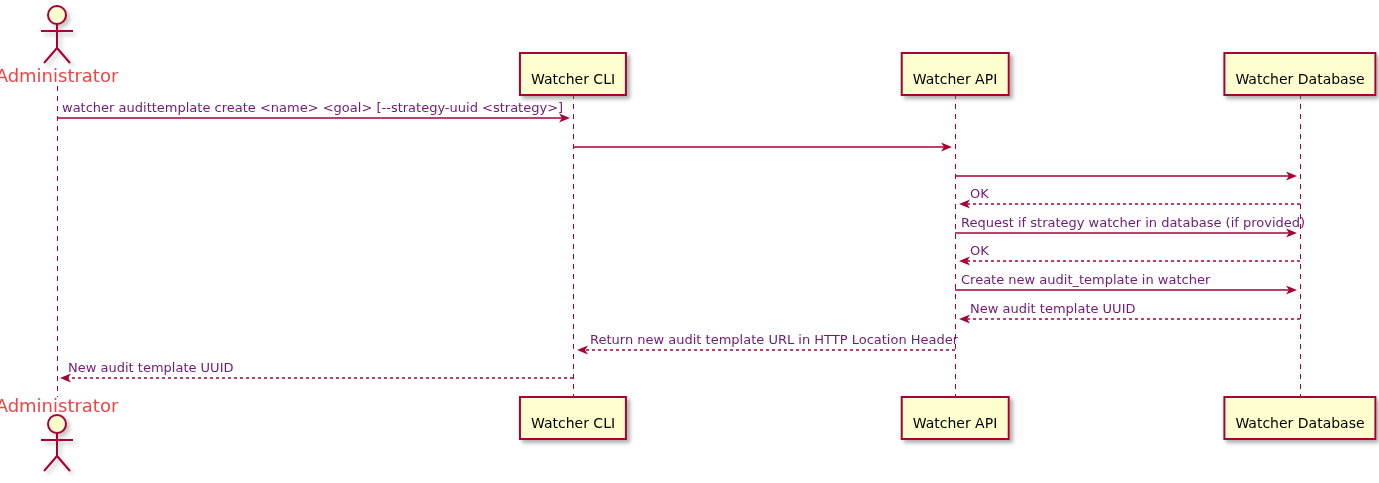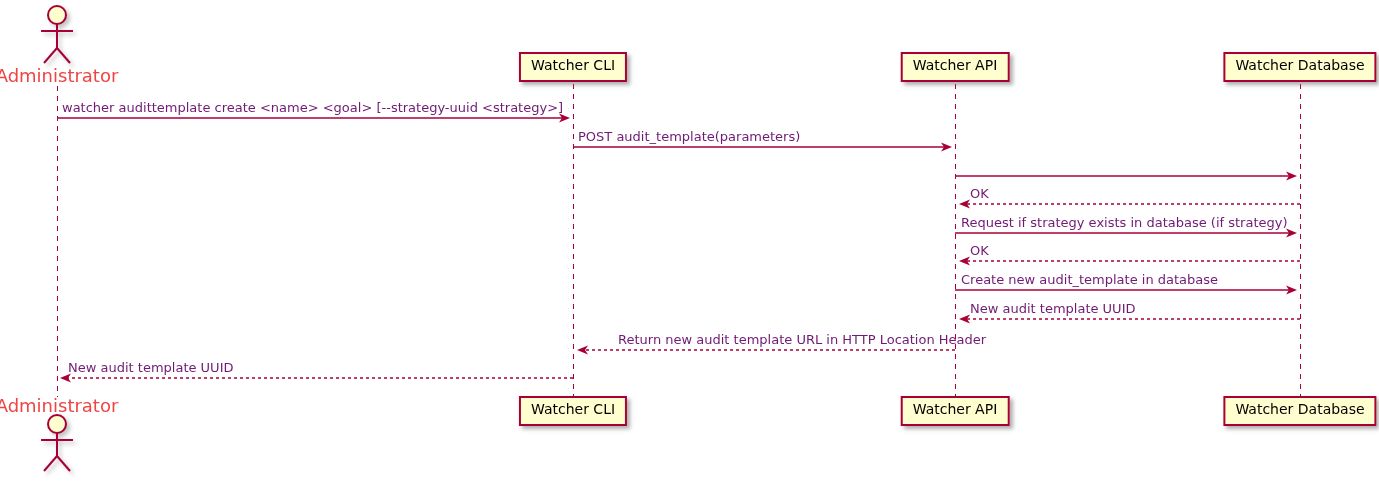--- a/index.html
+++ b/index.html
@@ -13,21 +13,21 @@
   }
   #wires { position: absolute; left: 0; top: 0; }
   .pbox {
     position: absolute;
     transform: translateX(-50%);
     background: #FEFECE;
     border: 2px solid #A80036;
     color: #000;
     font-size: 14px;
     line-height: 17px;
-    padding: 3px 10px 6px 10px;
+    padding: 17px 10px 6px 10px;
     white-space: nowrap;
     box-shadow: 3px 3px 4px rgba(110,110,110,0.55);
   }
   .actor-label {
     position: absolute;
     transform: translateX(-50%);
     color: #ef4444;
     font-size: 18px;
     line-height: 16px;
     white-space: nowrap;
@@ -130,22 +130,21 @@
 
   <div class="pbox" style="left:573px; top:52px">Watcher CLI</div>
   <div class="pbox" style="left:955px; top:52px">Watcher API</div>
   <div class="pbox" style="left:1300px; top:52px">Watcher Database</div>
 
   <div class="pbox" style="left:573px; top:396px">Watcher CLI</div>
   <div class="pbox" style="left:955px; top:396px">Watcher API</div>
   <div class="pbox" style="left:1300px; top:396px">Watcher Database</div>
 
   <div class="msg-label" style="left:62px;  top:100px">watcher audittemplate create &lt;name&gt; &lt;goal&gt; [--strategy-uuid &lt;strategy&gt;]</div>
-  <div class="msg-label" style="left:578px; top:129px">POST audit_template(parameters)</div>
   <div class="msg-label" style="left:970px; top:186px">OK</div>
-  <div class="msg-label" style="left:961px; top:215px">Request if strategy exists in database (if strategy)</div>
+  <div class="msg-label" style="left:961px; top:215px">Request if strategy watcher in database (if provided)</div>
   <div class="msg-label" style="left:970px; top:243px">OK</div>
-  <div class="msg-label" style="left:961px; top:272px">Create new audit_template in database</div>
+  <div class="msg-label" style="left:961px; top:272px">Create new audit_template in watcher</div>
   <div class="msg-label" style="left:970px; top:301px">New audit template UUID</div>
-  <div class="msg-label" style="left:618px; top:332px">Return new audit template URL in HTTP Location Header</div>
+  <div class="msg-label" style="left:590px; top:332px">Return new audit template URL in HTTP Location Header</div>
   <div class="msg-label" style="left:68px;  top:360px">New audit template UUID</div>
 
 </div>
 
 </body></html>

